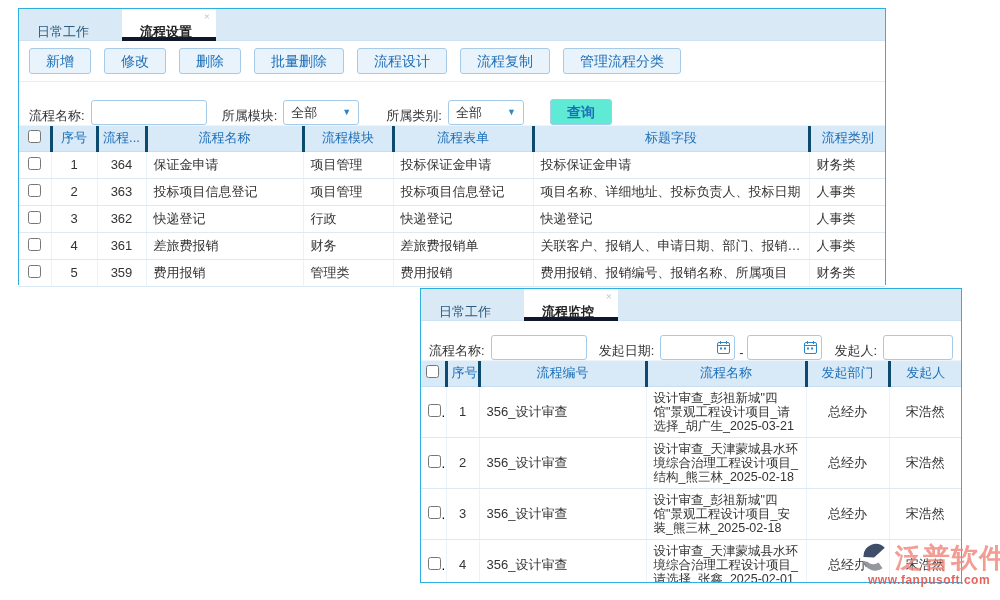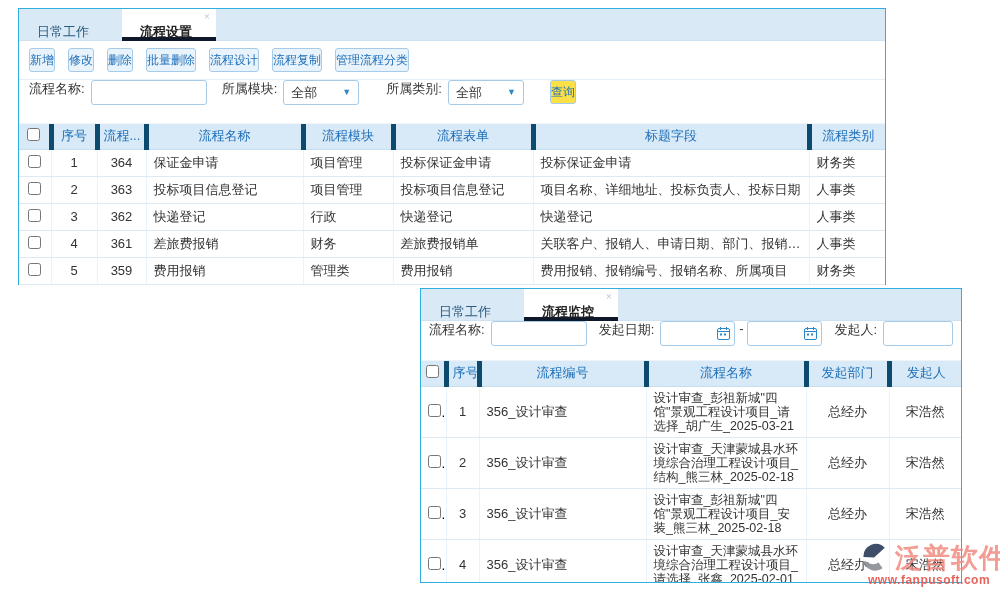--- a/index.html
+++ b/index.html
@@ -16,26 +16,26 @@
   
   .tabbar { background:#d9eaf6; height:32px; display:flex; align-items:stretch; border-bottom:1px solid #cfe2f2; }
   .tab { padding:8px 18px; line-height:30px; font-size:13px; color:#2c5a7d; position:relative; cursor:pointer; white-space:nowrap;font-family:Liberation Serif, serif; }
   .tab.active { background:#fff; color:#222; font-weight:bold; border-bottom:4px solid #0f172a; padding-right:24px; margin-bottom:-1px;margin-left:15px; }
   .tab-close { position:absolute; top:1px; right:6px; font-size:11px; color:#a8bfd2; font-weight:normal; line-height:12px; }
 
   
   .toolbar { padding:7px 10px; border-bottom:1px solid #e3eef8; display:flex; gap:13px; }
   .btn {
     background:#e9f3fb; border:1px solid #a5cbe8; color:#1d6fb8;
-    font-size:12px; padding:5px 0; border-radius:3px; line-height:1; cursor:pointer; white-space:nowrap;
-  }
-  .btn.primary { background:#fde047; }
-
-  
-  .filters { display:flex; align-items:flex-start; padding:0 10px; font-size:13px; color:#333; height:44px; border-bottom:1px solid #eef4fa; }
+    font-size:14px; padding:5px 16px; border-radius:3px; line-height:1; cursor:pointer; white-space:nowrap;
+  }
+  .btn.primary { background:#5eead4;font-weight:bold; }
+
+  
+  .filters { display:flex; align-items:flex-end; padding:0 10px; font-size:13px; color:#333; height:44px; border-bottom:1px solid #eef4fa; }
   #panel-monitor .filters { height:40px; padding:0 8px; }
   .flabel { margin-right:6px; white-space:nowrap; }
   .tbox {
     background:#fff; border:1px solid #a5cbe8; border-radius:3px; height:25px;
     font-size:13px; color:#333; padding:0 5px; outline:none;
     font-family:"Liberation Sans","DejaVu Sans",sans-serif;
   }
   .selectbox {
     width:76px; height:25px; background:#fff; border:1px solid #a5cbe8; border-radius:3px;
     display:flex; align-items:center; justify-content:space-between; padding:0 7px; cursor:pointer;
@@ -45,21 +45,21 @@
     width:83px; height:25px; background:#fff; border:1px solid #a5cbe8; border-radius:3px;
     display:flex; align-items:center; justify-content:flex-end; padding:0 4px; cursor:pointer;
   }
   .cal-icon { display:block; }
   .dash { margin:0 4px; color:#333; }
 
   
   table.grid { width:100%; border-collapse:collapse; table-layout:fixed; font-size:13px; color:#333; }
   table.grid th {
     background:#d8e9f7; color:#1d6fb8; font-weight:normal; height:25px;
-    border-bottom:1px solid #c7ddf0; border-right:5px solid #0c4a6e; text-align:center;
+    border-bottom:1px solid #c7ddf0; border-right:3px solid #0c4a6e; text-align:center;
     overflow:hidden; white-space:nowrap; padding:0 4px;
   }
   table.grid th:last-child { border-right:none; }
   table.grid td {
     height:27px; border-bottom:1px solid #dceaf6; border-right:1px solid #eaf2fa;
     padding:0 7px; overflow:hidden; white-space:nowrap; text-overflow:ellipsis; background:#fff;
   }
   table.grid td:last-child { border-right:none; }
   td.c, th.c { text-align:center; }
   input[type=checkbox] { width:13px; height:13px; margin:0; accent-color:#2b87c8; cursor:pointer; }

